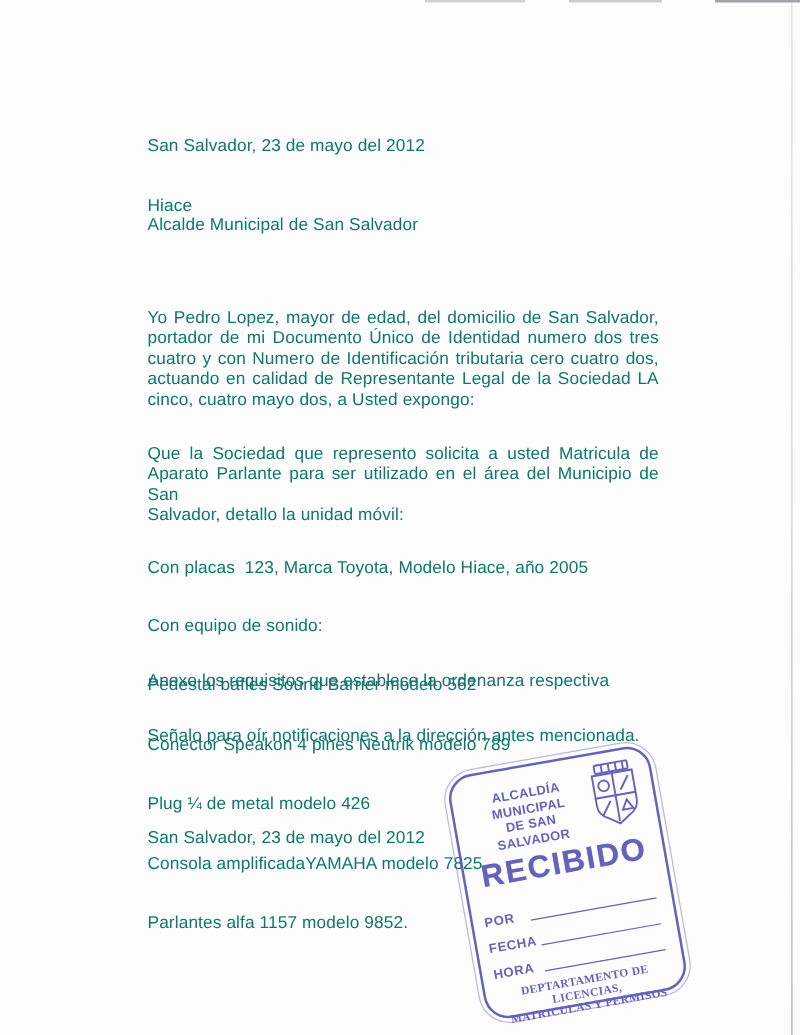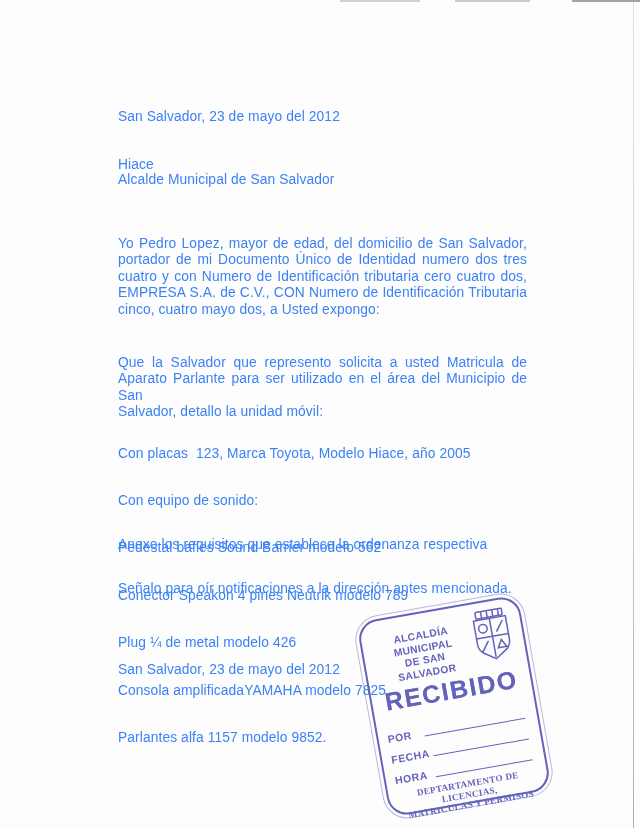--- a/index.html
+++ b/index.html
@@ -22,21 +22,21 @@
   .scan-right{
     position:absolute;top:0;bottom:0;right:6px;width:1.5px;
     background:linear-gradient(180deg,
       rgba(150,155,165,.30),
       rgba(140,145,155,.45) 55%,
       rgba(118,123,133,.60));
   }
   
   .txt{
     position:absolute;left:118px;width:409px;
-    color:#3b82f6;font-size:13.8px;line-height:16.4px;
+    color:#0f766e;font-size:13.8px;line-height:16.4px;
     letter-spacing:.1px;
   }
   .jline{text-align:justify;text-align-last:justify;}
   .addr{line-height:15.4px;}
   .list{line-height:15.8px;white-space:pre-wrap;}
   
   .stamp{
     position:absolute;left:372px;top:607px;width:164px;height:198px;
     transform:rotate(-10deg);
     color:#5856b6;
@@ -82,30 +82,30 @@
 <div class="scan-top"></div>
 <div class="scan-right"></div>
 
 <div class="txt" style="top:109px">San Salvador, 23 de mayo del 2012</div>
 
 <div class="txt addr" style="top:157px">
   <div>Hiace</div>
   <div>Alcalde Municipal de San Salvador</div>
 </div>
 
-<div class="txt" style="top:236px">
+<div class="txt" style="top:246px">
   <div class="jline">Yo Pedro Lopez, mayor de edad, del domicilio de San Salvador,</div>
   <div class="jline">portador de mi Documento Único de Identidad numero dos tres</div>
   <div class="jline">cuatro y con Numero de Identificación tributaria cero cuatro dos,</div>
-  <div class="jline">EMPRESA S.A. de C.V., CON Numero de Identificación Tributaria</div>
+  <div class="jline">actuando en calidad de Representante Legal de la Sociedad LA</div>
   <div>cinco, cuatro mayo dos, a Usted expongo:</div>
 </div>
 
 <div class="txt" style="top:355px">
-  <div class="jline">Que la Salvador que represento solicita a usted Matricula de</div>
+  <div class="jline">Que la Sociedad que represento solicita a usted Matricula de</div>
   <div class="jline">Aparato Parlante para ser utilizado en el área del Municipio de San</div>
   <div>Salvador, detallo la unidad móvil:</div>
 </div>
 
 <div class="txt list" style="top:414px">
   <div>Con placas  123, Marca Toyota, Modelo Hiace, año 2005</div>
   <div>Con equipo de sonido:</div>
   <div>Pedestal bafles Sound Barrier modelo 562</div>
   <div>Conector Speakon 4 pines Neutrik modelo 789</div>
   <div>Plug ¼ de metal modelo 426</div>

